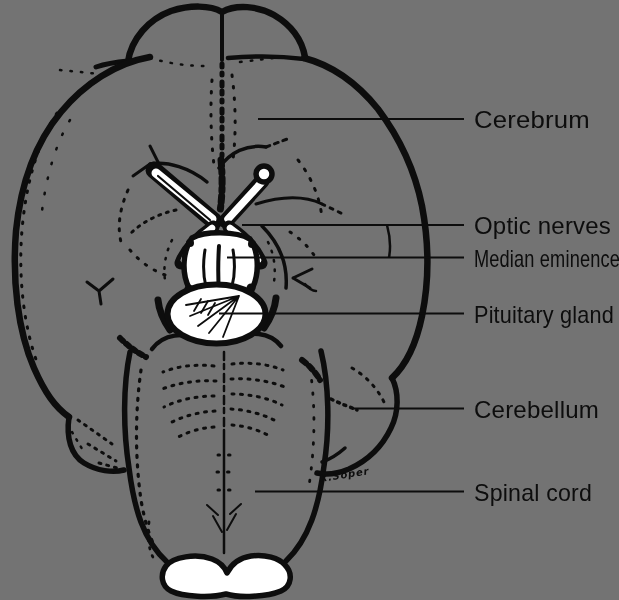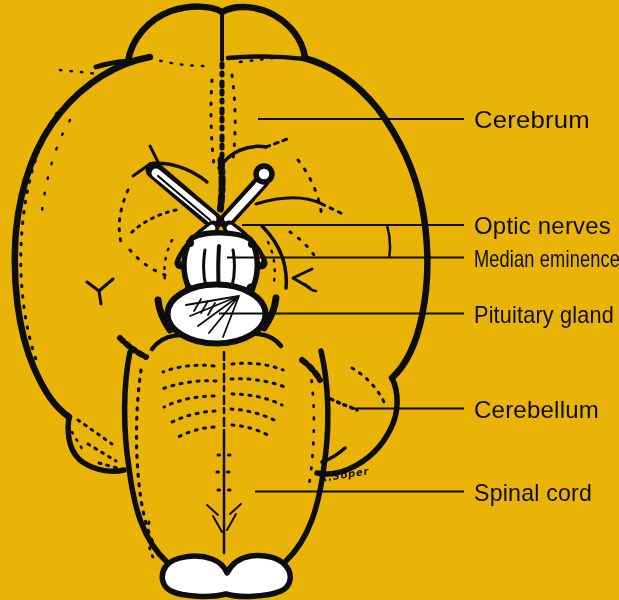--- a/index.html
+++ b/index.html
@@ -1,17 +1,17 @@
 <!DOCTYPE html>
 <html><head>
 <meta charset="utf-8">
 <style>
   html,body{margin:0;padding:0;background:#ffffff;}
   .stage{
-    position:relative;width:619px;height:600px;background:#eab308;overflow:hidden;
+    position:relative;width:619px;height:600px;background:#737373;overflow:hidden;
     font-family:"Liberation Sans",sans-serif;
   }
   svg{display:block;}
   .ink{stroke:#0d0d0d;fill:none;stroke-linecap:round;stroke-linejoin:round;}
   .fillwhite{fill:#ffffff;}
   .fillink{fill:#0d0d0d;stroke:none;}
   text.label{
     font-family:"Liberation Sans",sans-serif;
     font-size:24px;
     fill:#0d0d0d;

